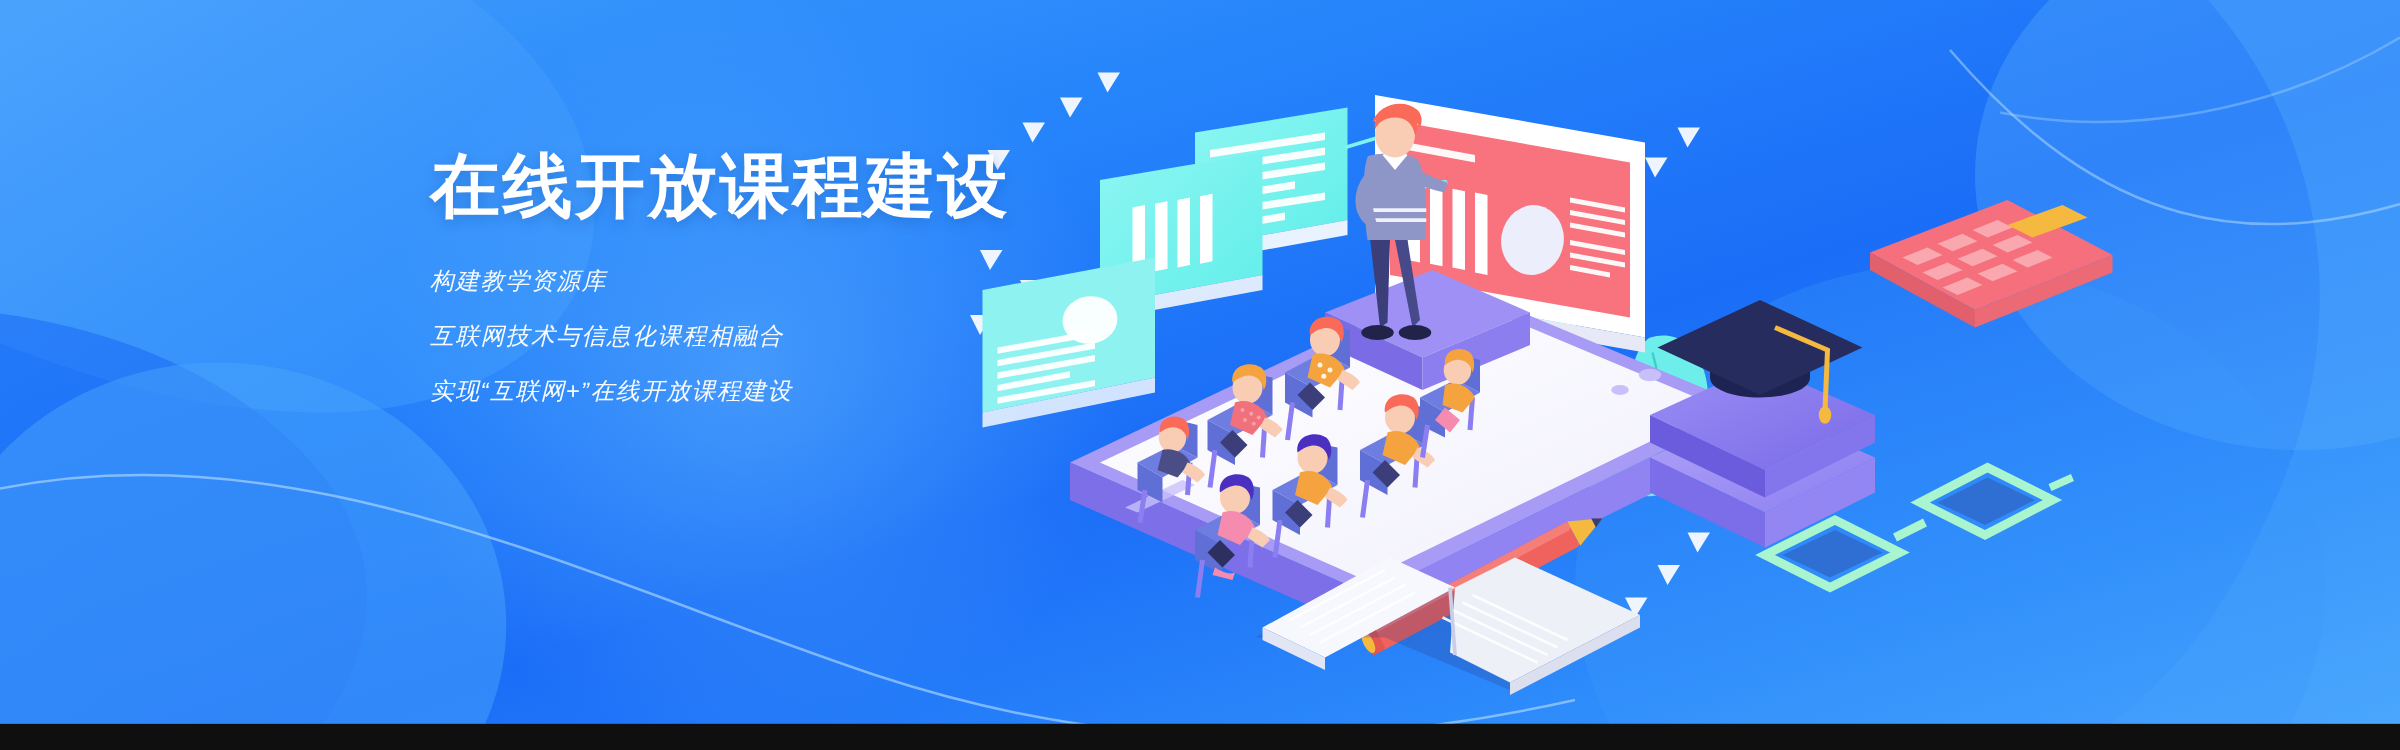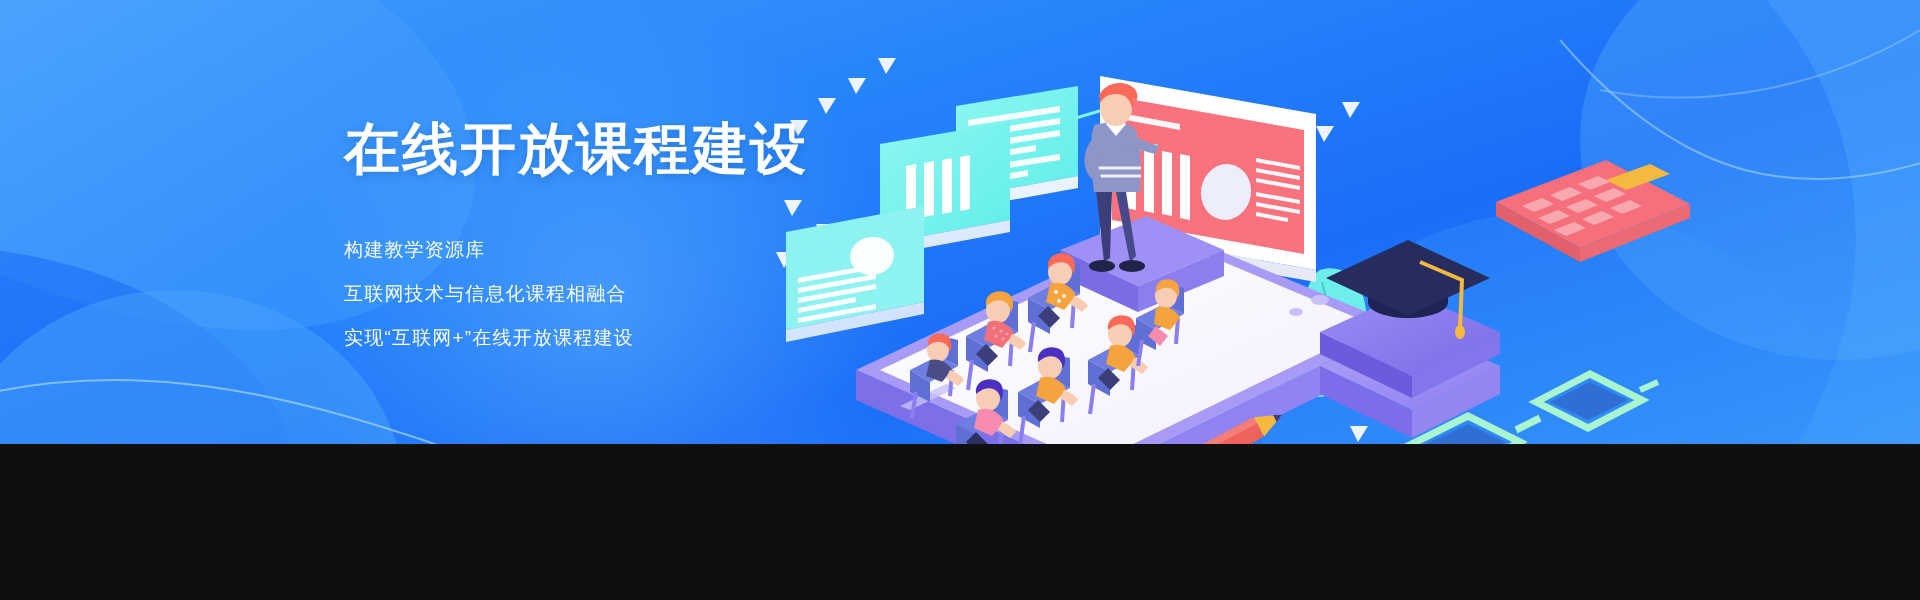--- a/index.html
+++ b/index.html
@@ -6,21 +6,21 @@
   * { margin:0; padding:0; box-sizing:border-box; }
   html,body { background:#0f0f0f; }
   body {
     font-family:"Liberation Sans","DejaVu Sans",sans-serif;
     -webkit-font-smoothing:antialiased;
   }
 
   #banner {
     position:relative;
     width:1920px;
-    height:444px;
+    height:579px;
     overflow:hidden;
     background:linear-gradient(110deg,#3d9bfb 0%,#3090fb 18%,#1f7ffa 42%,#1d6ff8 62%,#2e8cfb 82%,#49a6fc 100%);
   }
 
   
   .bg-layer { position:absolute; inset:0; overflow:hidden; pointer-events:none; }
   .bg-layer svg { position:absolute; top:0; left:0; width:1920px; height:600px; display:block; }
 
   
   .text-block {
@@ -32,21 +32,21 @@
   }
   .headline {
     font-size:56px;
     font-weight:bold;
     color:#ffffff;
     letter-spacing:2px;
     line-height:1.1;
     text-shadow:0 3px 10px rgba(10,60,140,.28);
     white-space:nowrap;
   }
-  .sub-list { margin-top:60px; }
+  .sub-list { margin-top:36px;font-style:italic; }
   .sub-line {
     font-size:19px;
     color:#ffffff;
     line-height:1;
     letter-spacing:1.2px;
     margin-bottom:25px;
     white-space:nowrap;
     opacity:.97;
   }
   .sub-line:last-child { margin-bottom:0; }

